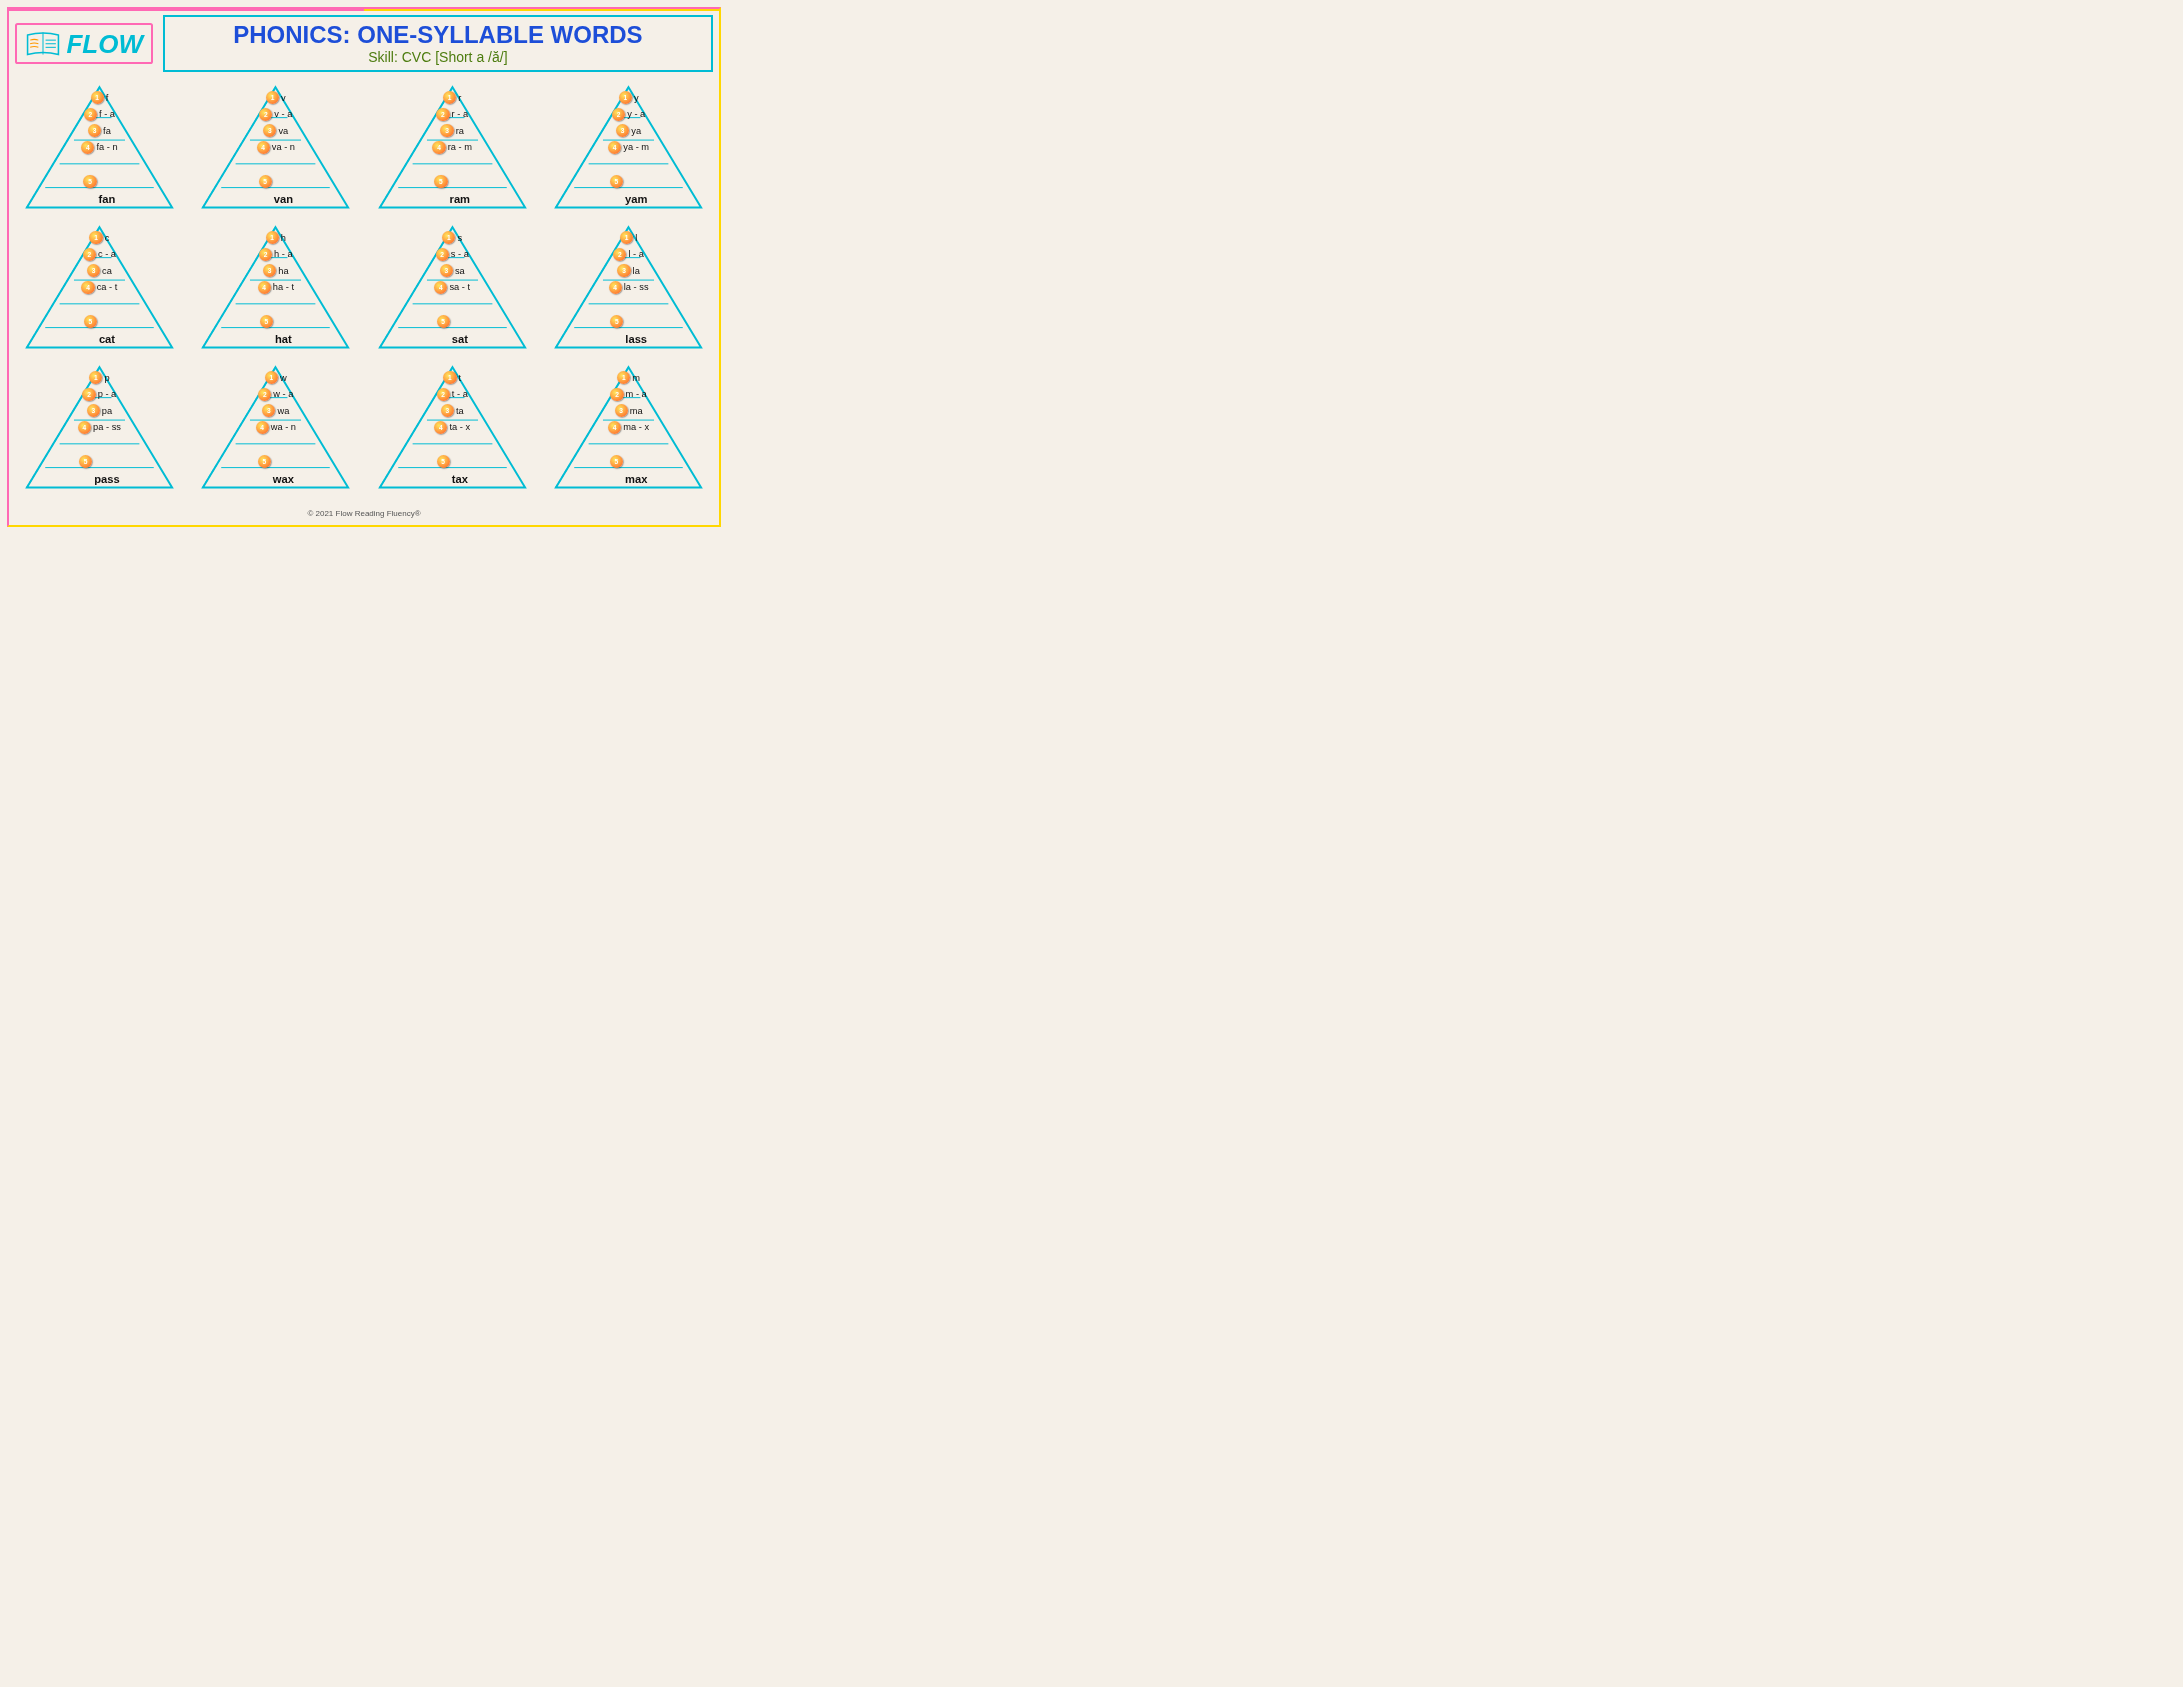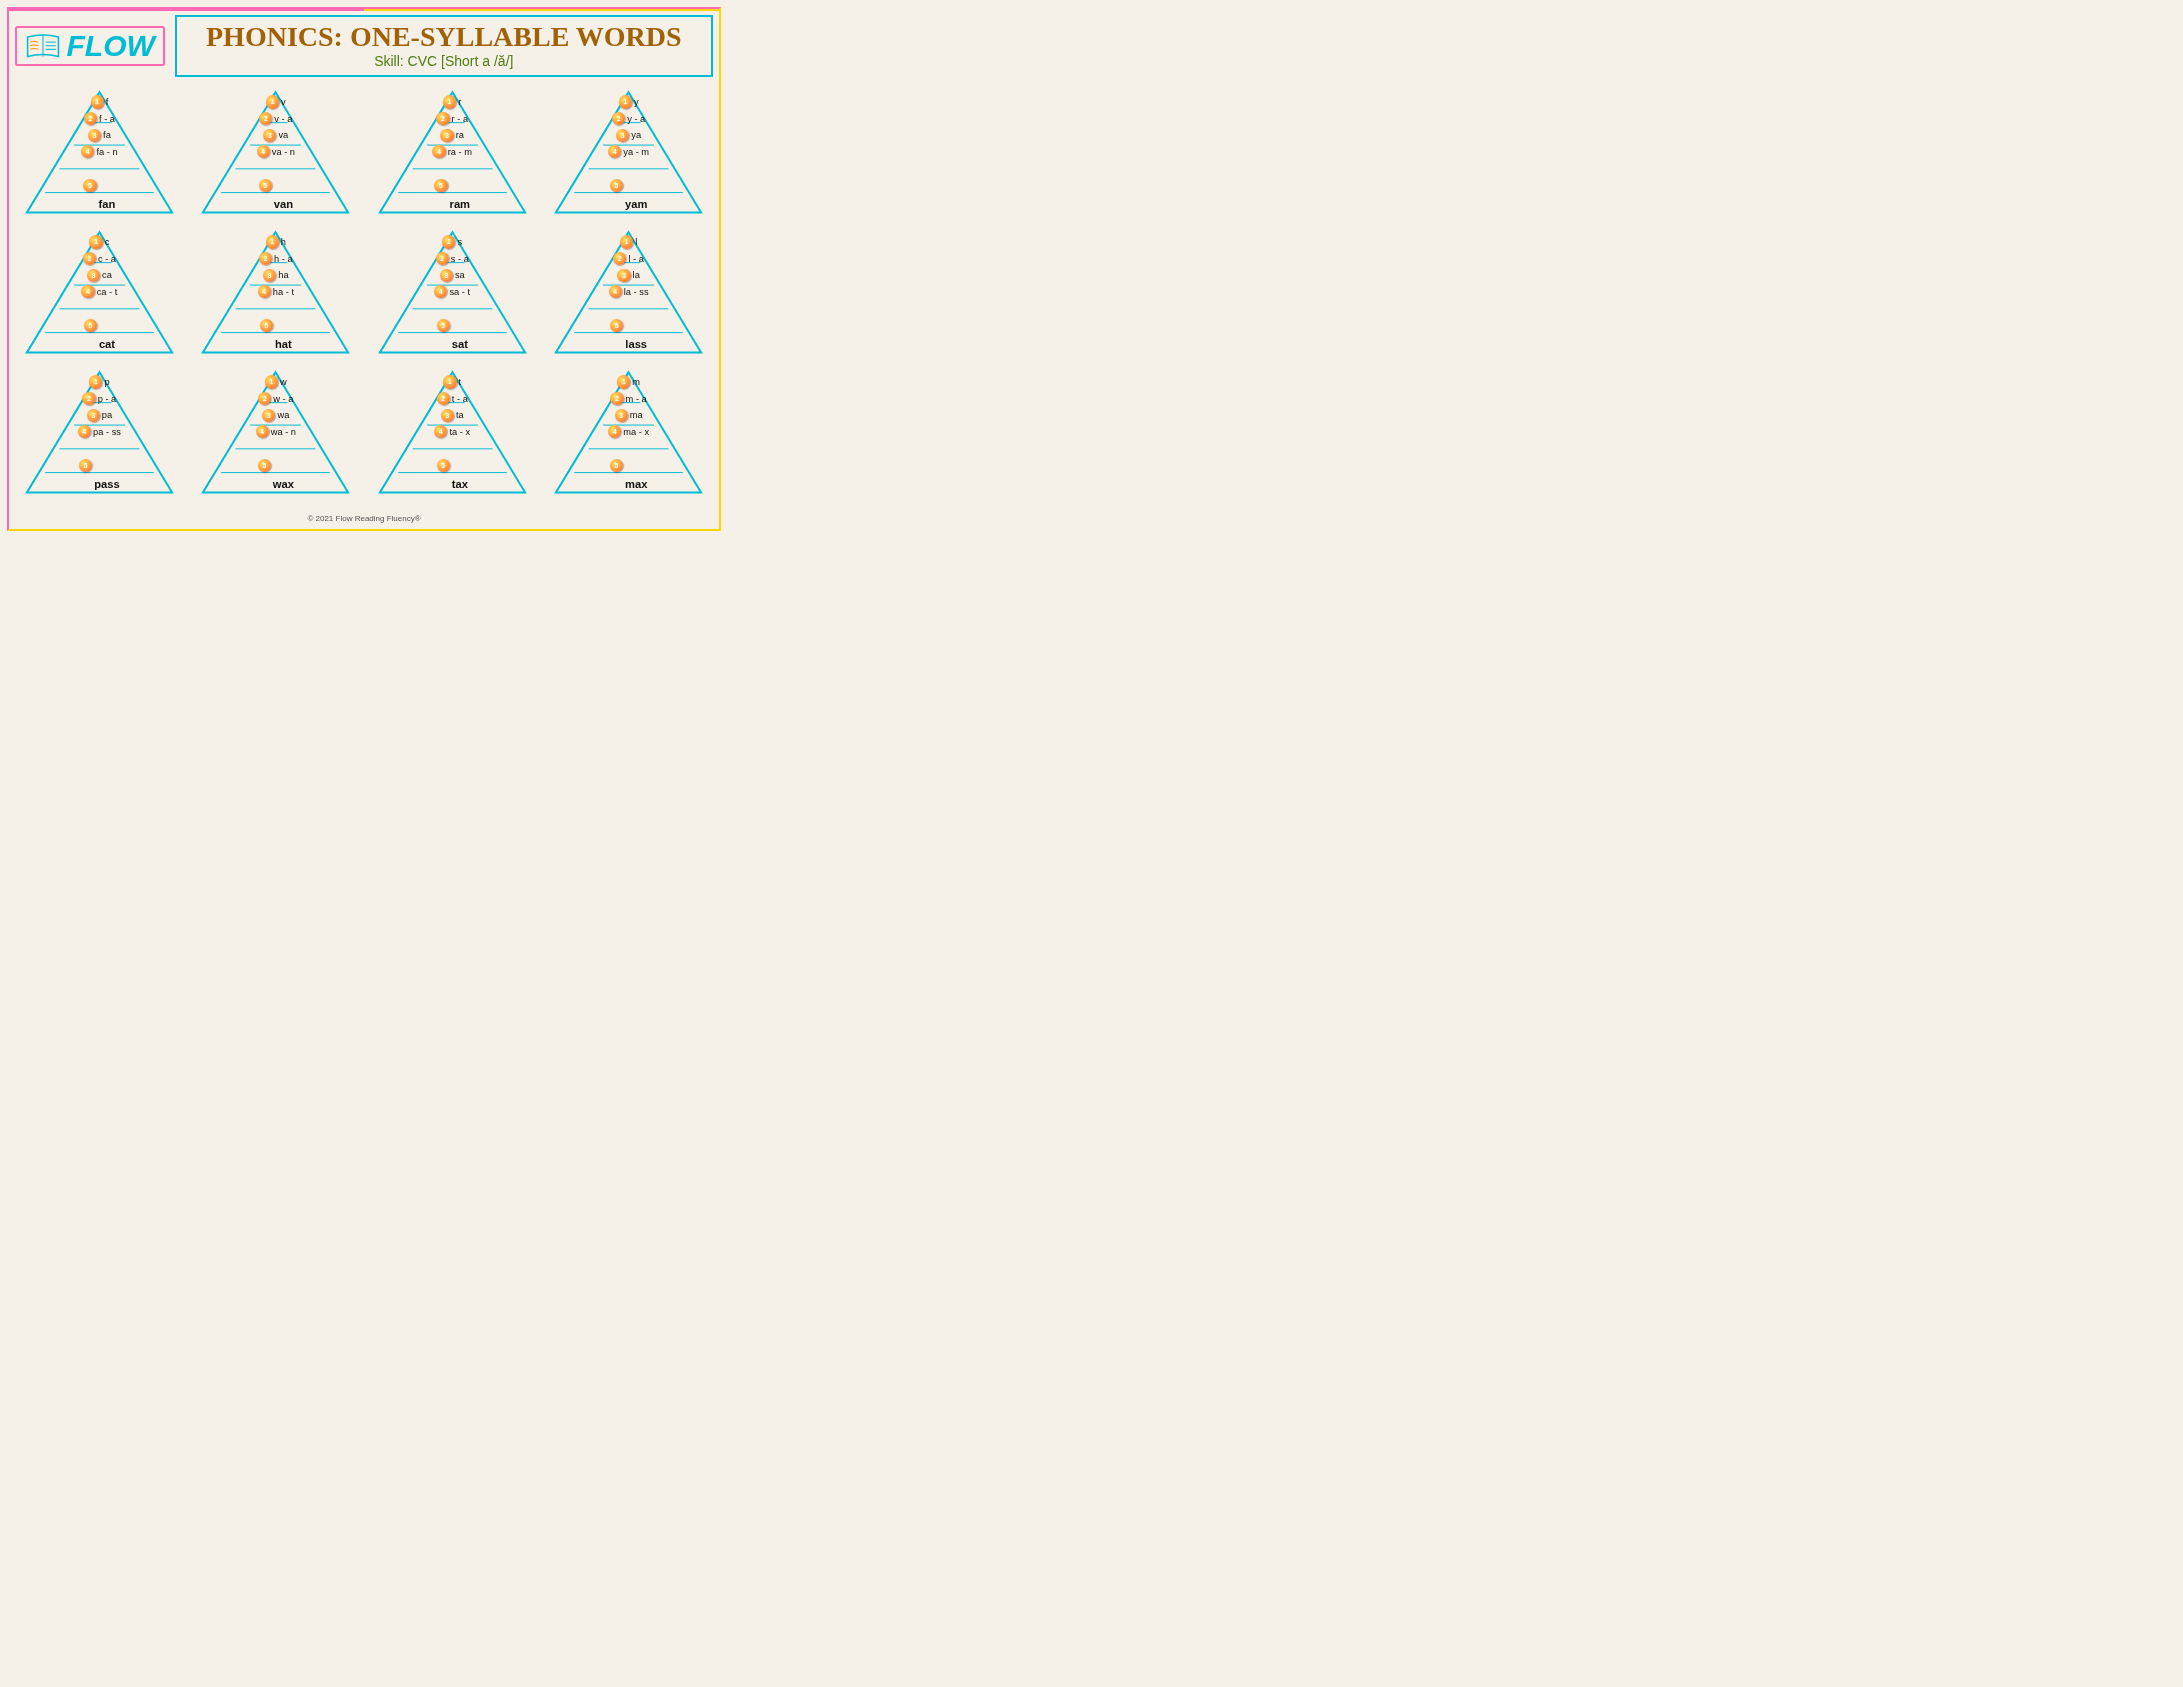--- a/index.html
+++ b/index.html
@@ -39,38 +39,37 @@
       gap: 5.3px;
       border: 2px solid #ff69b4;
       padding: 3.3px 8px;
       border-radius: 2.6px;
     }
     .logo-book {
       width: 36px;
       height: 30px;
     }
     .logo-text {
-      font-size: 30px;
+      font-size: 26px;
       font-weight: 900;
       color: #00bcd4;
       font-style: italic;
       line-height: 1;
     }
     .title-box {
       border: 2px solid #00bcd4;
       padding: 5.3px 13.2px;
       flex: 1;
       text-align: center;
     }
     .title-main {
-      font-size: 28px;
+      font-size: 24px;
       font-weight: 900;
-      color: #a16207;
+      color: #1d4ed8;
       line-height: 1.1;
-      font-family: Liberation Serif, serif;
     }
     .title-sub {
       font-size: 14px;
       font-weight: 400;
       color: #4d7c0f;
     }
 
     
     .pyramids-grid {
       display: grid;

